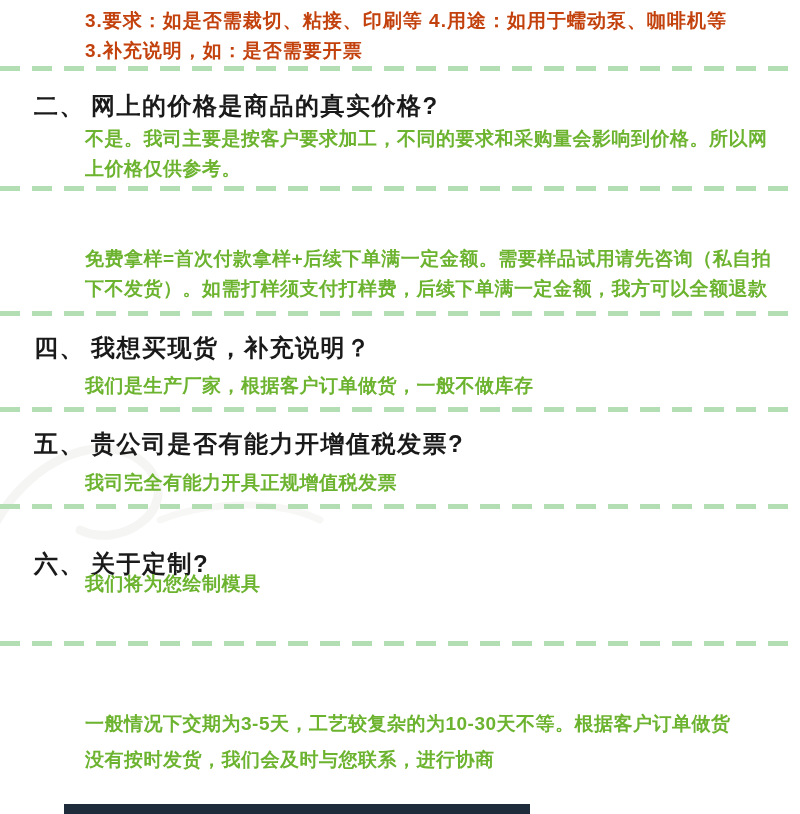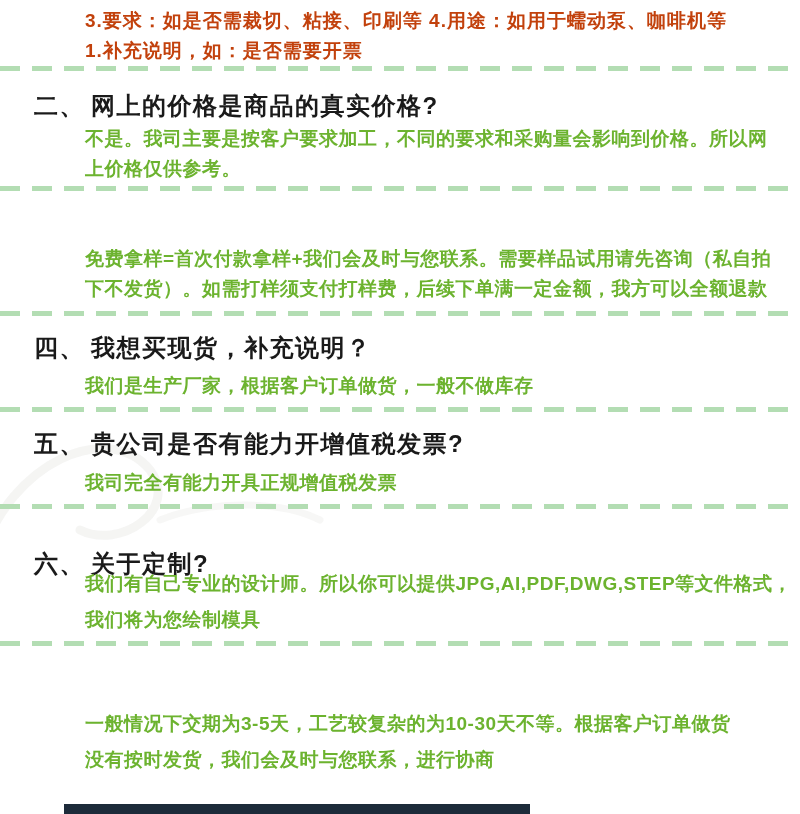--- a/index.html
+++ b/index.html
@@ -72,36 +72,36 @@
 <body>
 
 <div class="page">
 
   <svg class="abs watermark" width="420" height="200" viewBox="0 0 420 200">
     <path d="M 10 160 C 40 60, 140 20, 180 70 C 210 110, 150 150, 110 130" fill="none" stroke="#ededeb" stroke-width="9" stroke-linecap="round"></path>
     <path d="M 190 120 C 240 100, 310 100, 350 120" fill="none" stroke="#f1f1ef" stroke-width="7" stroke-linecap="round"></path>
   </svg>
 
   <div class="abs intro-line" style="top:8px">3.要求：如是否需裁切、粘接、印刷等 4.用途：如用于蠕动泵、咖啡机等</div>
-  <div class="abs intro-line" style="top:38px">1.补充说明，如：是否需要开票</div>
+  <div class="abs intro-line" style="top:38px">3.补充说明，如：是否需要开票</div>
 
   <div class="abs divider" style="top:66px"></div>
 
   <h2 class="abs question" style="top:86px">
     <span class="q-num">二、</span><span>网上的价格是商品的真实价格?</span>
   </h2>
   <div class="abs answer lh30" style="top:124px">
     <div class="ans-line">不是。我司主要是按客户要求加工，不同的要求和采购量会影响到价格。所以网</div>
     <div class="ans-line">上价格仅供参考。</div>
   </div>
 
   <div class="abs divider" style="top:186px"></div>
 
   <div class="abs answer lh30" style="top:244px">
-    <div class="ans-line">免费拿样=首次付款拿样+我们会及时与您联系。需要样品试用请先咨询（私自拍</div>
+    <div class="ans-line">免费拿样=首次付款拿样+后续下单满一定金额。需要样品试用请先咨询（私自拍</div>
     <div class="ans-line">下不发货）。如需打样须支付打样费，后续下单满一定金额，我方可以全额退款</div>
   </div>
 
   <div class="abs divider" style="top:311px"></div>
 
   <h2 class="abs question" style="top:328px">
     <span class="q-num">四、</span><span>我想买现货，补充说明？</span>
   </h2>
   <div class="abs answer lh30" style="top:371px">
     <div class="ans-line">我们是生产厂家，根据客户订单做货，一般不做库存</div>
@@ -115,21 +115,20 @@
   <div class="abs answer lh30" style="top:468px">
     <div class="ans-line">我司完全有能力开具正规增值税发票</div>
   </div>
 
   <div class="abs divider" style="top:504px"></div>
 
   <h2 class="abs question" style="top:544px">
     <span class="q-num">六、</span><span>关于定制?</span>
   </h2>
   <div class="abs answer lh36" style="top:566px">
-    <div class="ans-line">我们有自己专业的设计师。所以你可以提供JPG,AI,PDF,DWG,STEP等文件格式，</div>
     <div class="ans-line">我们将为您绘制模具</div>
   </div>
 
   <div class="abs divider" style="top:641px"></div>
 
   <div class="abs answer lh36" style="top:706px">
     <div class="ans-line">一般情况下交期为3-5天，工艺较复杂的为10-30天不等。根据客户订单做货</div>
     <div class="ans-line">没有按时发货，我们会及时与您联系，进行协商</div>
   </div>
 

